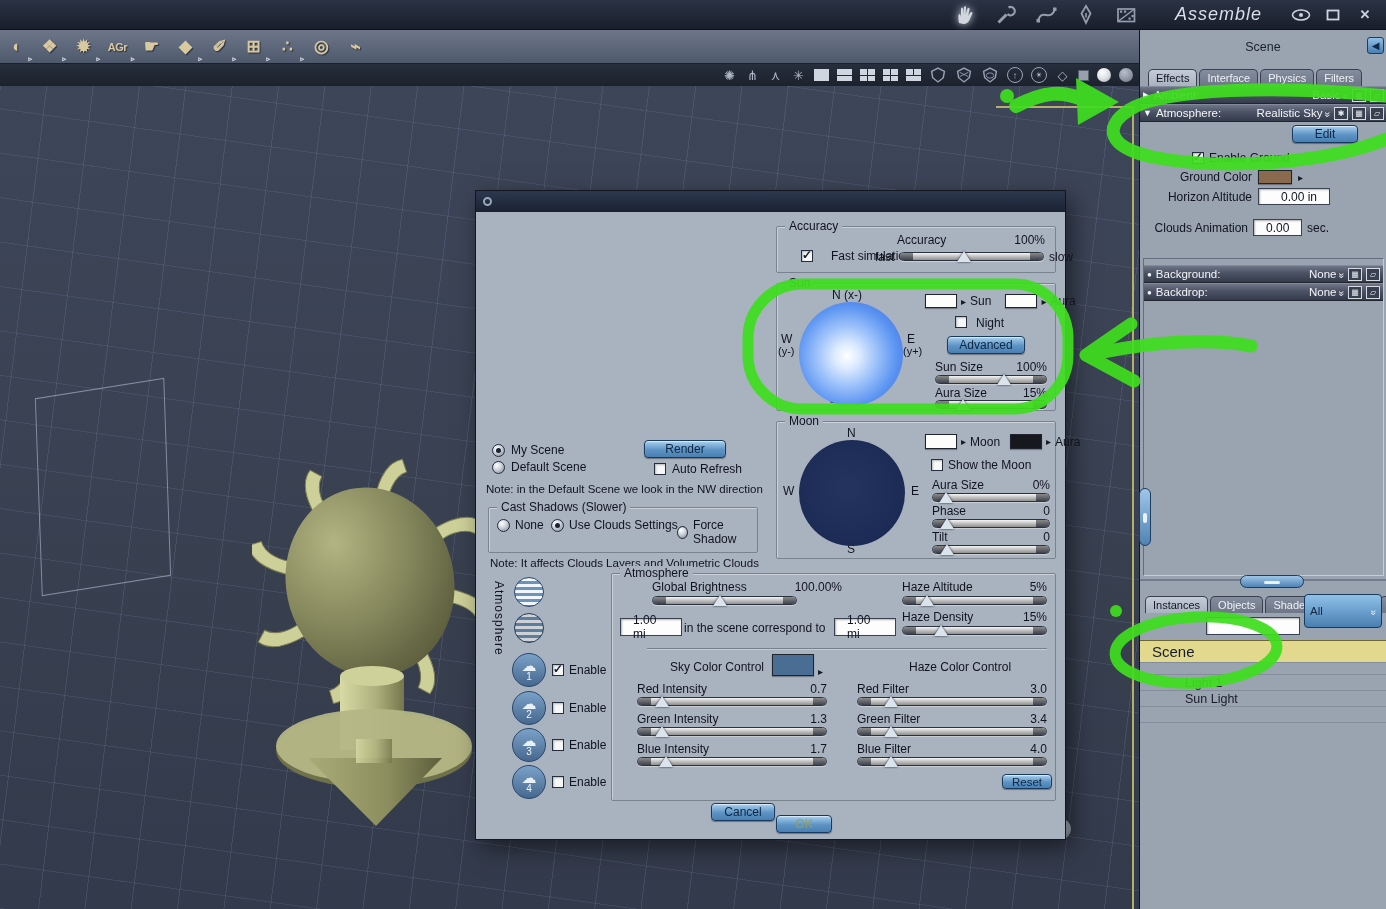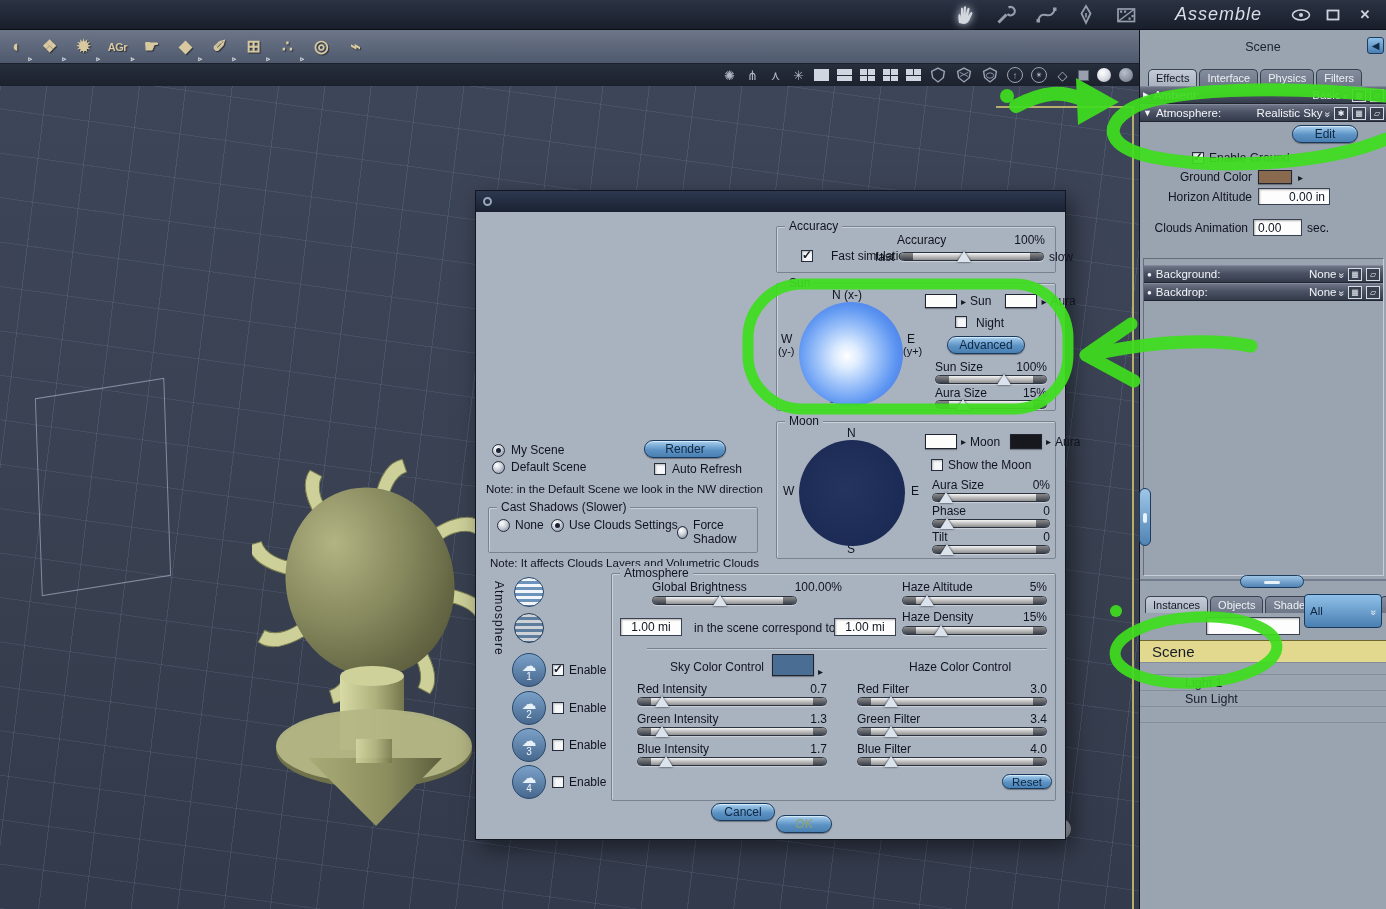--- a/index.html
+++ b/index.html
@@ -41,26 +41,26 @@
   .rpanel{position:absolute;top:30px;left:1139px;width:247px;height:879px;background:#9aa3b0;border-left:1px solid #11151d;font-size:12px}
   .rp-header{position:absolute;top:10px;left:0;width:100%;text-align:center;font-size:12.5px;color:#1a2130}
   .rp-collapse{position:absolute;top:7px;right:2px;width:17px;height:17px;border:1px solid #1d3c60;border-radius:3px;background:linear-gradient(180deg,#8fc0e8,#4a7fb2);color:#102a48;font-size:10px;display:flex;align-items:center;justify-content:center}
   .tabs{position:absolute;display:flex;gap:2px}
   .tab{height:17px;padding:0 7px;font-size:11px;border:1px solid #39414f;border-bottom:none;border-radius:5px 5px 0 0;background:linear-gradient(180deg,#848d9d,#6e7787);color:#eef1f6;display:flex;align-items:center}
   .tab.active{background:linear-gradient(180deg,#c3ccd7,#a9b2bf);color:#141923}
   .drow{position:absolute;left:0;width:247px;height:18px;background:linear-gradient(180deg,#6d7587,#4b5264 45%,#343b4b);border-top:1px solid #828a9b;border-bottom:1px solid #20252f;color:#f3f5f9;font-size:11.5px;display:flex;align-items:center;gap:4px;padding:0 3px}
   .drow .grow{flex:1}
   .mbtn{width:14px;height:13px;border:1px solid #d6dae2;background:#39404f;color:#e8ecf2;font-size:8px;line-height:11px;text-align:center}
   .chev2{font-size:10px;color:#e6eaf0;transform:rotate(90deg);letter-spacing:-2px}
-  .blue-btn{border:1px solid #173a5e;border-radius:9px;background:linear-gradient(180deg,#a7d0f0,#5d93c4 55%,#4a7fb2);color:#0f2742;font-size:12px;display:flex;align-items:center;justify-content:center;box-shadow:inset 0 1px 1px rgba(255,255,255,.6),0 1px 1px rgba(0,0,0,.35)}
+  .blue-btn{border:1px solid #173a5e;border-radius:4px;background:linear-gradient(180deg,#a7d0f0,#5d93c4 55%,#4a7fb2);color:#0f2742;font-size:12px;display:flex;align-items:center;justify-content:center;box-shadow:inset 0 1px 1px rgba(255,255,255,.6),0 1px 1px rgba(0,0,0,.35)}
   .cb{position:relative;width:12px;height:12px;background:#f5f7f9;border:1px solid #262d3c;box-shadow:inset 1px 1px 2px rgba(0,0,0,.25)}
   .cb.on::after{content:"✓";position:absolute;left:0px;top:-3px;font-size:12px;color:#131a28;font-weight:bold}
   .radio{position:relative;width:13px;height:13px;border-radius:50%;border:1px solid #262d3c;background:radial-gradient(circle at 35% 30%,#ffffff,#cdd3da 45%,#798090)}
   .radio.sel::after{content:"";position:absolute;inset:3px;border-radius:50%;background:#1b2232}
-  .field{background:#fdfdfd;border:1px solid #3a4150;box-shadow:inset 1px 1px 2px rgba(0,0,0,.3);font-size:12px;color:#101522;display:flex;align-items:center;padding:0 4px}
+  .field{background:#fdfdfd;border:1px solid #3a4150;box-shadow:inset 1px 1px 2px rgba(0,0,0,.3);font-size:12px;color:#101522;display:flex;align-items:center;padding:0 12px}
   .swatch{border:1px solid #20242e;box-shadow:0 1px 1px rgba(0,0,0,.3)}
   .arr{font-size:10px;color:#14181f}
   .sunken{position:absolute;border:1px solid;border-color:#646d7d #c6cdd8 #c6cdd8 #646d7d}
   .pill{background:linear-gradient(180deg,#9ec6e8,#5083b4);border:1px solid #1c3c60;border-radius:7px}
   .list-row{position:absolute;left:0;width:246px;border-bottom:1px solid #848d9b;font-size:12.5px;color:#171c28;display:flex;align-items:center}
   .ddown{display:flex;align-items:center;justify-content:space-between;padding:0 5px;border:1px solid #173a5e;border-radius:4px;background:linear-gradient(180deg,#8fc0e8,#4a7fb2);color:#0f2742;font-size:11.5px}
 
   
   .dialog{position:absolute;left:475px;top:190px;width:591px;height:650px;background:#a9b2bf;border:1px solid #12161f;box-shadow:6px 8px 22px rgba(0,0,0,.5);font-size:12px}
   .dlg-title{position:absolute;top:0;left:0;width:100%;height:21px;background:linear-gradient(180deg,#2d3850,#1a2232)}
@@ -594,21 +594,21 @@
       <div class="srow" style="left:40px;top:6px;width:190px">
         <span>Global Brightness</span>
         <span>100.00%</span>
       </div>
       <div class="slider" style="position:absolute;left:40px;top:22px;width:145px">
           <span class="capL"></span>
           <span class="capR"></span>
           <i class="thumb" style="left:42%"></i>
         </div>
       <div class="field" style="position:absolute;left:8px;top:44px;width:62px;height:18px;justify-content:center">1.00 mi</div>
-      <span style="position:absolute;left:82px;top:47px">in the scene correspond to</span>
+      <span style="position:absolute;left:72px;top:47px">in the scene correspond to</span>
       <div class="field" style="position:absolute;left:222px;top:44px;width:62px;height:18px;justify-content:center">1.00 mi</div>
       <div style="position:absolute;left:35px;top:74px;width:400px;height:1px;background:#767f8c;box-shadow:0 1px 0 #c3cbd6"></div>
 
       <div class="srow" style="left:290px;top:6px;width:145px">
         <span>Haze Altitude</span>
         <span>5%</span>
       </div>
       <div class="slider" style="position:absolute;left:290px;top:22px;width:145px">
           <span class="capL"></span>
           <span class="capR"></span>

